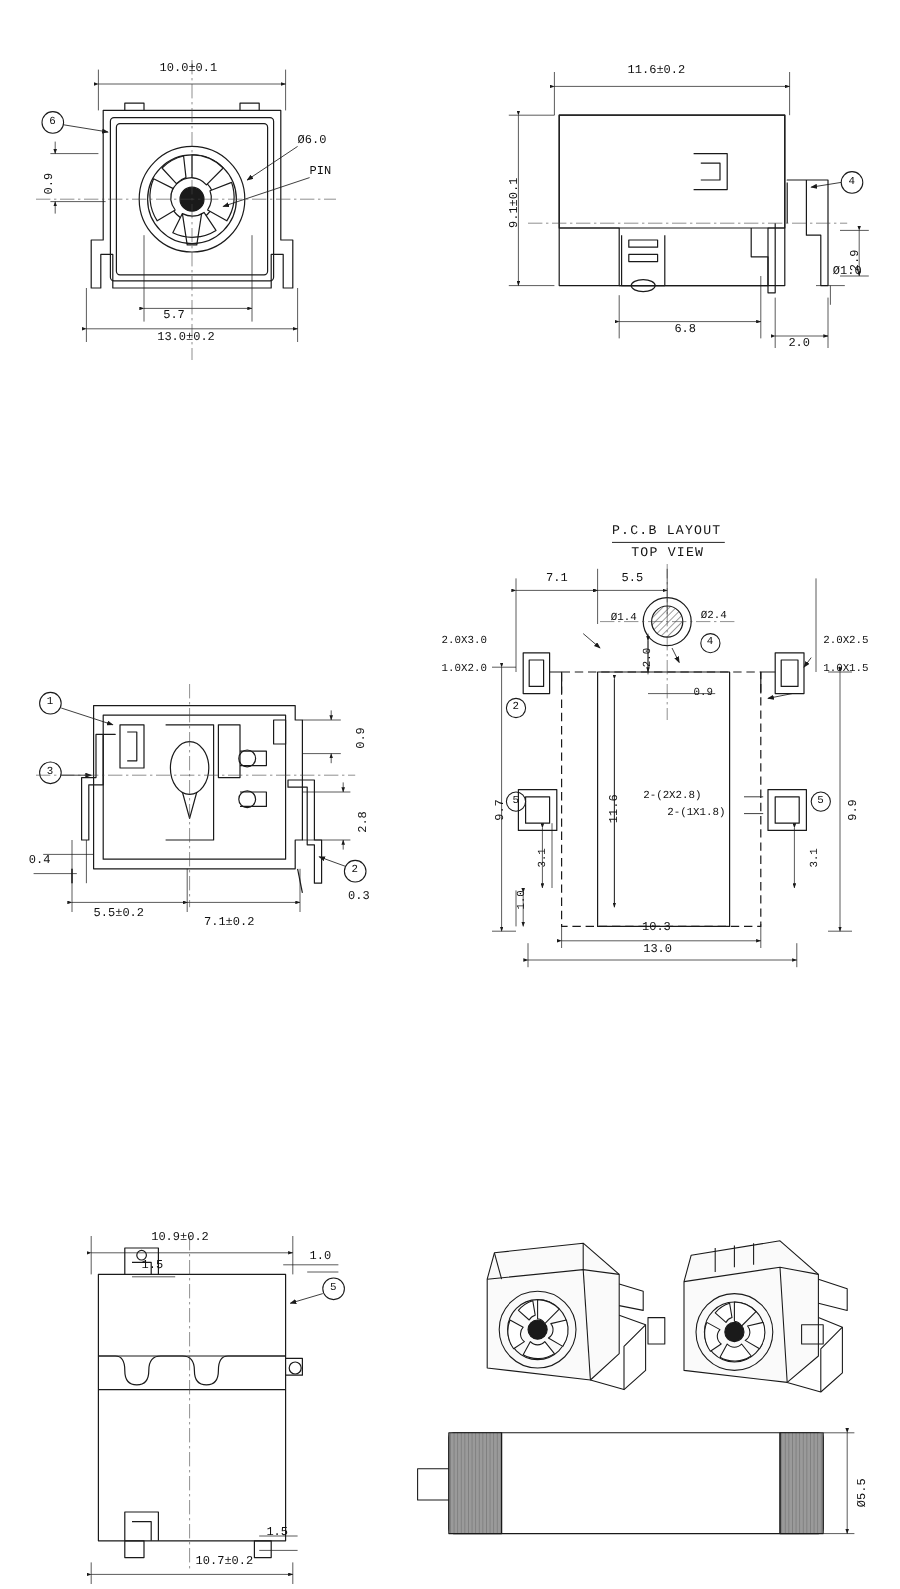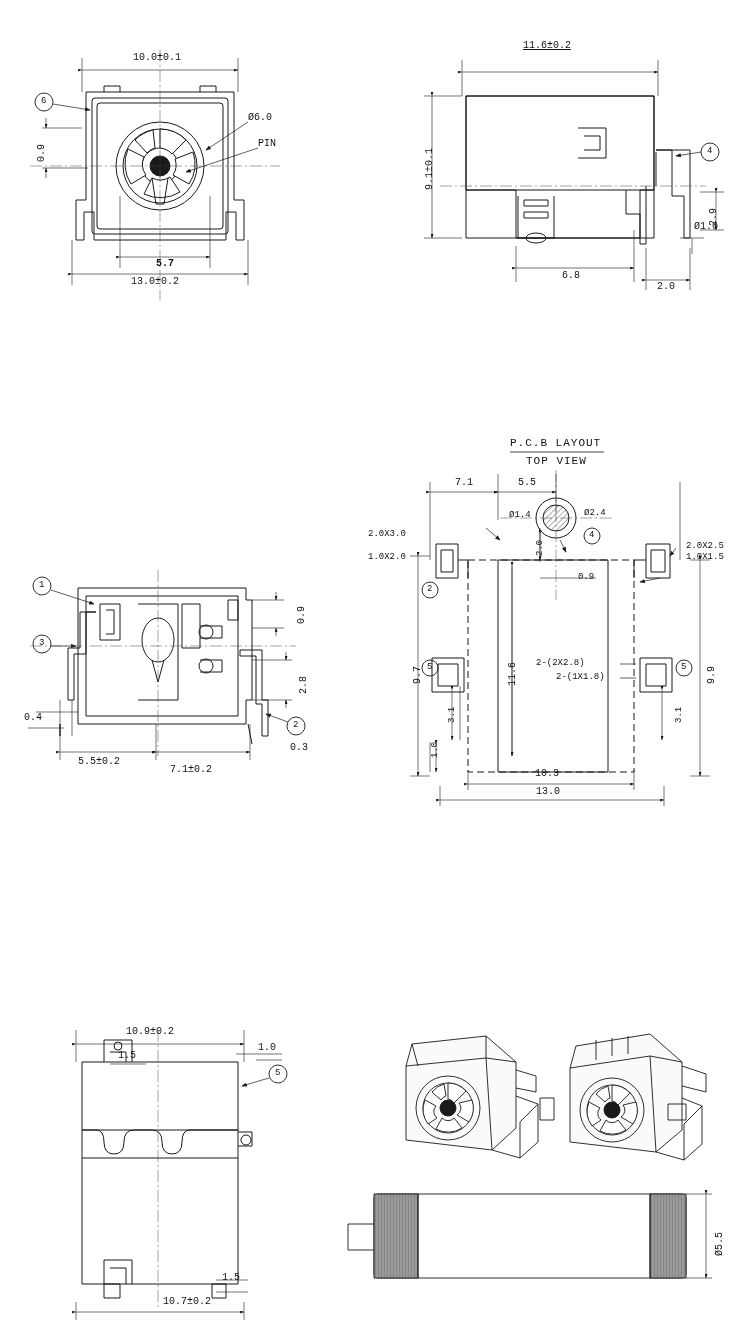--- a/index.html
+++ b/index.html
@@ -361,24 +361,24 @@
       <line x1="158" y1="1030" x2="158" y2="1310"></line>
     </g>
   </g>
 </svg>
 
 <div class="lbl" style="left:133px; top:52px;">10.0±0.1</div>
 <div class="lbl" style="left:131px; top:276px;">13.0±0.2</div>
 <div class="lbl vert" style="left:36px; top:162px;">0.9</div>
 <div class="lbl" style="left:248px; top:112px;">Ø6.0</div>
 <div class="lbl" style="left:258px; top:138px;">PIN</div>
-<div class="lbl" style="left:156px; top:258px;font-weight:bold;">5.7</div>
+<div class="lbl" style="left:136px; top:258px;">5.7</div>
 <div class="lbl sm" style="left:41px; top:96px;">6</div>
 
-<div class="lbl" style="left:523px; top:40px;text-decoration:underline;">11.6±0.2</div>
+<div class="lbl" style="left:523px; top:54px;">11.6±0.2</div>
 <div class="lbl vert" style="left:424px; top:190px;">9.1±0.1</div>
 <div class="lbl vert" style="left:708px; top:226px;">2.9</div>
 <div class="lbl" style="left:694px; top:221px;">Ø1.0</div>
 <div class="lbl" style="left:562px; top:270px;">6.8</div>
 <div class="lbl" style="left:657px; top:281px;">2.0</div>
 <div class="lbl sm" style="left:707px; top:146px;">4</div>
 
 <div class="lbl sm" style="left:39px; top:580px;">1</div>
 <div class="lbl sm" style="left:39px; top:638px;">3</div>
 <div class="lbl sm" style="left:293px; top:720px;">2</div>
@@ -390,21 +390,21 @@
 <div class="lbl" style="left:170px; top:764px;">7.1±0.2</div>
 
 <div class="lbl ttl" style="left:510px; top:437px;">P.C.B LAYOUT</div>
 <div class="lbl ttl" style="left:526px; top:455px;">TOP VIEW</div>
 <div class="lbl" style="left:455px; top:477px;">7.1</div>
 <div class="lbl" style="left:518px; top:477px;">5.5</div>
 <div class="lbl sm" style="left:509px; top:510px;">Ø1.4</div>
 <div class="lbl sm" style="left:584px; top:508px;">Ø2.4</div>
 <div class="lbl sm" style="left:368px; top:529px;">2.0X3.0</div>
 <div class="lbl sm" style="left:368px; top:552px;">1.0X2.0</div>
-<div class="lbl sm" style="left:686px; top:529px;margin-top:12px;">2.0X2.5</div>
+<div class="lbl sm" style="left:686px; top:529px;">2.0X2.5</div>
 <div class="lbl sm" style="left:686px; top:552px;">1.0X1.5</div>
 <div class="lbl vert sm" style="left:535px; top:556px;">2.0</div>
 <div class="lbl sm" style="left:578px; top:572px;">0.9</div>
 <div class="lbl vert" style="left:412px; top:684px;">9.7</div>
 <div class="lbl vert" style="left:507px; top:686px;">11.6</div>
 <div class="lbl vert" style="left:706px; top:684px;">9.9</div>
 <div class="lbl vert sm" style="left:447px; top:723px;">3.1</div>
 <div class="lbl vert sm" style="left:674px; top:723px;">3.1</div>
 <div class="lbl vert sm" style="left:430px; top:758px;">1.0</div>
 <div class="lbl" style="left:535px; top:768px;">10.3</div>

